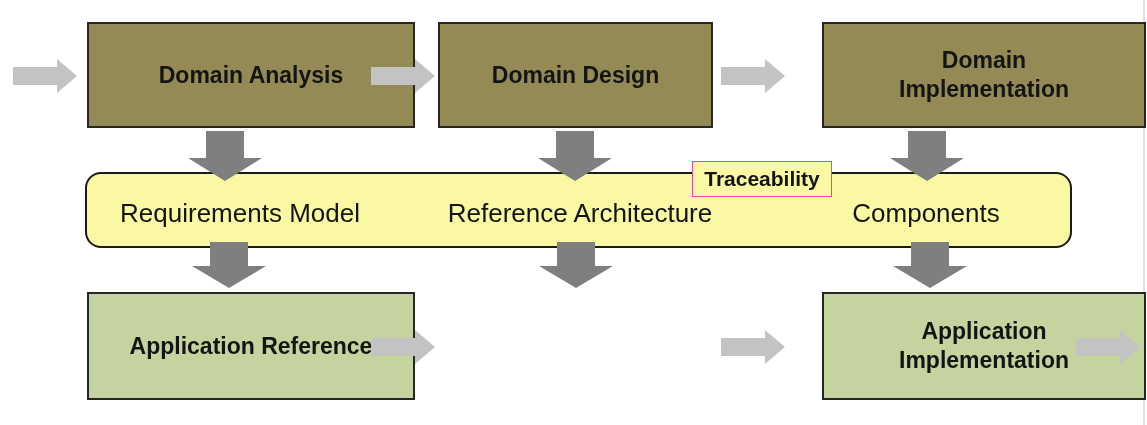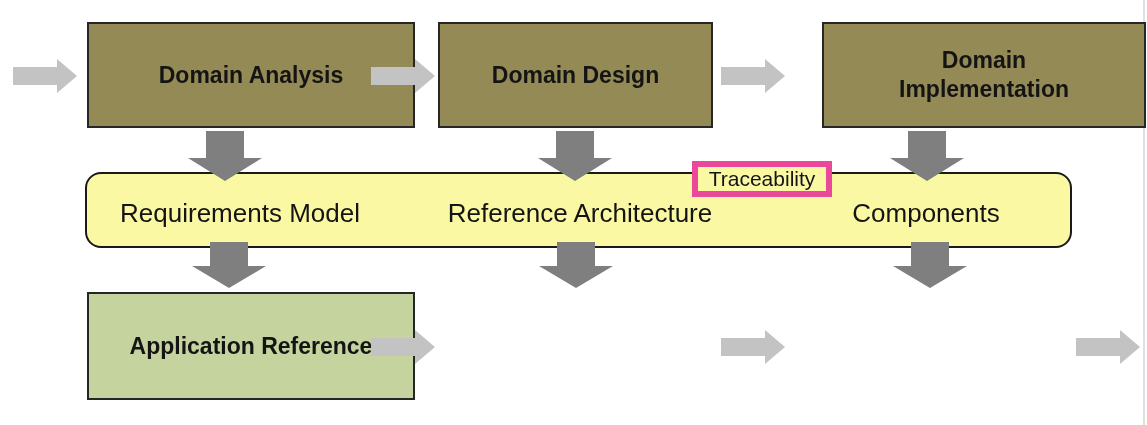--- a/index.html
+++ b/index.html
@@ -73,25 +73,25 @@
   .band-item.i3 { left: 926px; text-align: right; }
 
   .tag {
     position: absolute;
     box-sizing: border-box;
     left: 692px;
     top: 161px;
     width: 140px;
     height: 36px;
     background: #fbf8a3;
-    border: 6px solid #ec4899;
+    border: 1px solid #ec4899;
     display: flex;
     align-items: center;
     justify-content: center;
-    font-weight: normal;
+    font-weight: bold;
     font-size: 21px;
     color: #141414;
     z-index: 3;
   }
 
   .arrow { position: absolute; z-index: 2; }
   .arrow svg { display: block; }
 
   .da1u { left: 188px; top: 131px; }
   .da2u { left: 538px; top: 131px; }
@@ -126,20 +126,23 @@
   <div class="box domain col2">
     <span class="lbl">Domain Design</span>
   </div>
   <div class="box domain col3">
     <span class="lbl">Domain Implementation</span>
   </div>
 
   <div class="box application col1">
     <span class="lbl">Application Reference</span>
   </div>
+  <div class="box application col3">
+    <span class="lbl">Application Implementation</span>
+  </div>
 
   <div class="arrow da1u">
     <svg width="74" height="50" viewBox="0 0 74 50">
         <polygon points="18,0 56,0 56,27 74,27 37,50 0,27 18,27" fill="#7f7f7f"></polygon>
       </svg>
   </div>
   <div class="arrow da2u">
     <svg width="74" height="50" viewBox="0 0 74 50">
         <polygon points="18,0 56,0 56,27 74,27 37,50 0,27 18,27" fill="#7f7f7f"></polygon>
       </svg>

